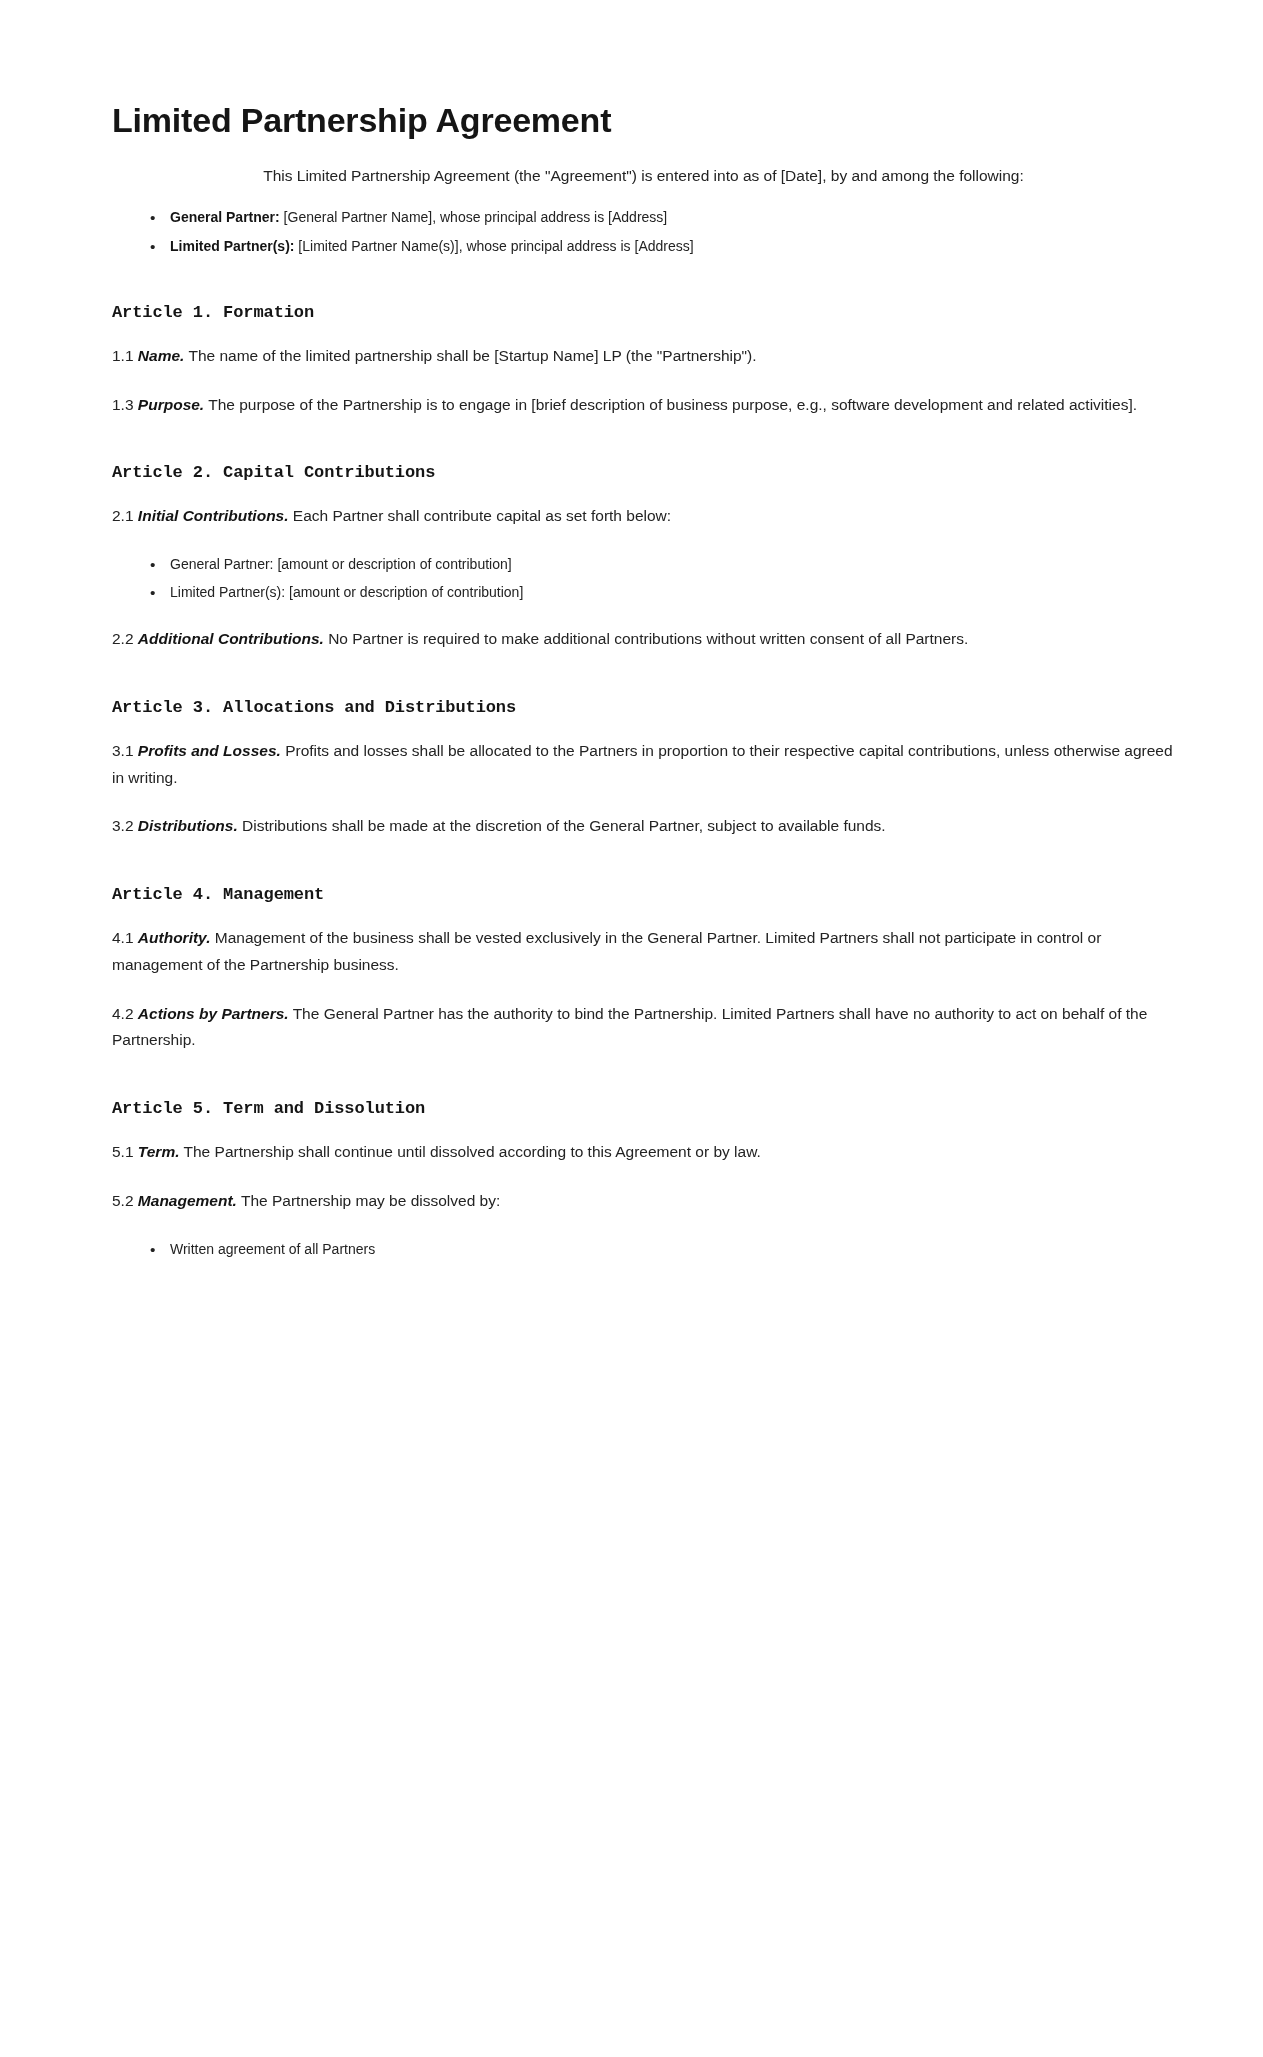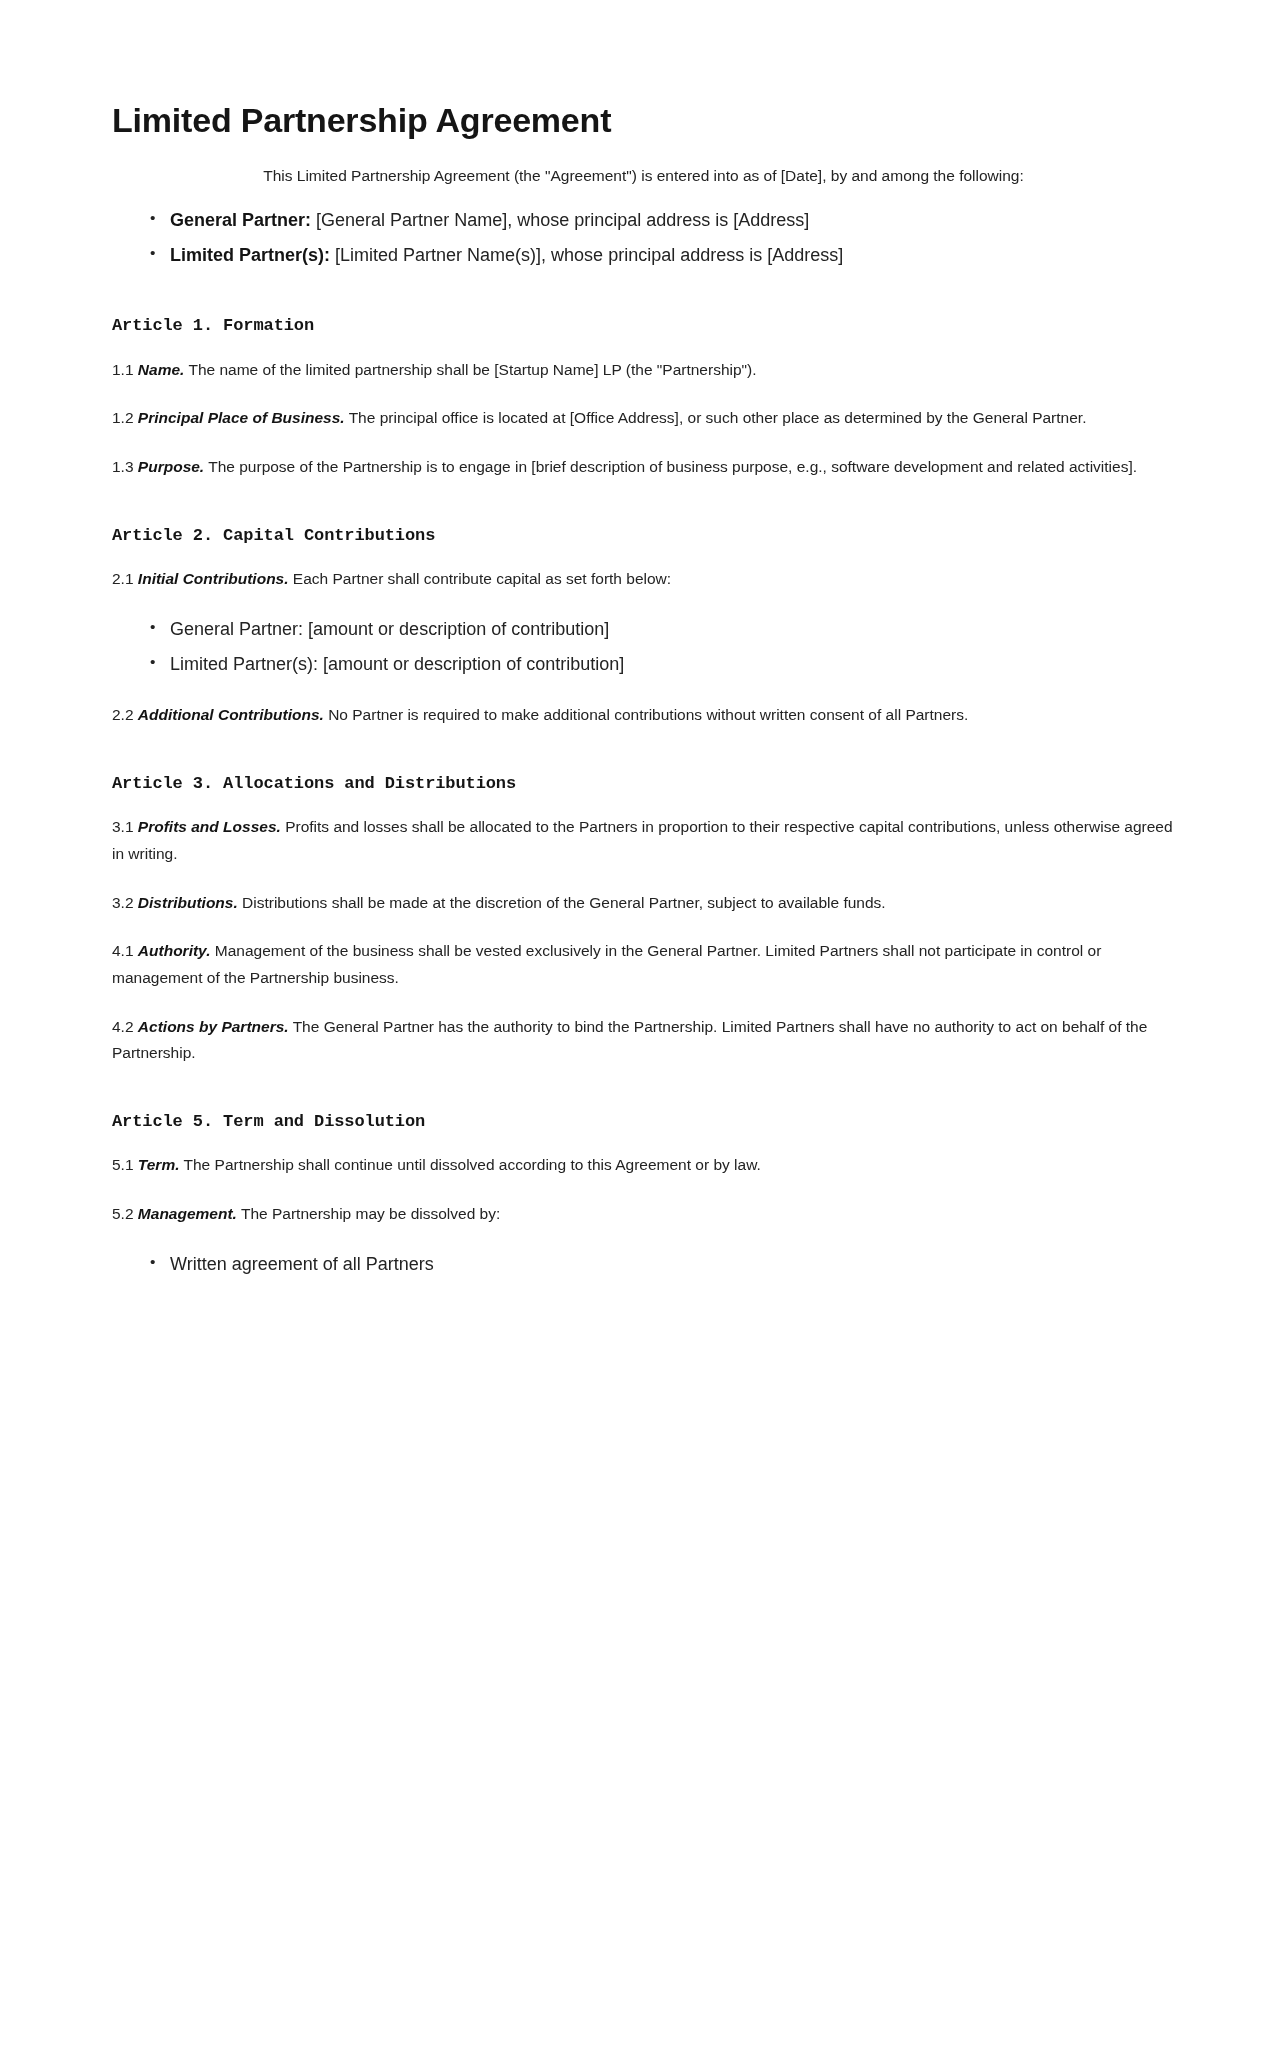--- a/index.html
+++ b/index.html
@@ -62,21 +62,21 @@
     font-weight: bold;
     color: #141414;
   }
 
   ul.bullets {
     margin: 0 0 22px 0;
     padding-left: 58px;
     list-style: none;
   }
   ul.bullets li {
-    font-size: 18px;
+    font-size: 14px;
     line-height: 1.72;
     color: #232323;
     position: relative;
     margin: 0 0 4px 0;
     padding-left: 0;
   }
   ul.bullets li::before {
     content: "\2022";
     position: absolute;
     left: -20px;
@@ -100,35 +100,35 @@
 
     <p class="intro">This Limited Partnership Agreement (the "Agreement") is entered into as of [Date], by and among the following:</p>
 
     <ul class="bullets">
       <li><b>General Partner:</b><span> [General Partner Name], whose principal address is [Address]</span></li>
       <li><b>Limited Partner(s):</b><span> [Limited Partner Name(s)], whose principal address is [Address]</span></li>
     </ul>
 
     <h2 class="article-heading">Article 1. Formation</h2>
     <p class="para"><span class="sec-num">1.1 </span><span class="sec-label">Name.</span><span class="sec-body"> The name of the limited partnership shall be [Startup Name] LP (the "Partnership").</span></p>
-    <p class="para"><span class="sec-num">1.2 </span><span class="sec-label">Principal Place of Business.</span><span class="sec-body"> The principal office is located at [Office Address], or such other place as determined by the General Partner.</span></p>
     <p class="para"><span class="sec-num">1.3 </span><span class="sec-label">Purpose.</span><span class="sec-body"> The purpose of the Partnership is to engage in [brief description of business purpose, e.g., software development and related activities].</span></p>
 
     <h2 class="article-heading">Article 2. Capital Contributions</h2>
     <p class="para"><span class="sec-num">2.1 </span><span class="sec-label">Initial Contributions.</span><span class="sec-body"> Each Partner shall contribute capital as set forth below:</span></p>
     <ul class="bullets">
       <li>General Partner: [amount or description of contribution]</li>
       <li>Limited Partner(s): [amount or description of contribution]</li>
     </ul>
     <p class="para"><span class="sec-num">2.2 </span><span class="sec-label">Additional Contributions.</span><span class="sec-body"> No Partner is required to make additional contributions without written consent of all Partners.</span></p>
 
     <h2 class="article-heading">Article 3. Allocations and Distributions</h2>
     <p class="para"><span class="sec-num">3.1 </span><span class="sec-label">Profits and Losses.</span><span class="sec-body"> Profits and losses shall be allocated to the Partners in proportion to their respective capital contributions, unless otherwise agreed in writing.</span></p>
     <p class="para"><span class="sec-num">3.2 </span><span class="sec-label">Distributions.</span><span class="sec-body"> Distributions shall be made at the discretion of the General Partner, subject to available funds.</span></p>
 
+    <h2 class="article-heading">Article 4. Management</h2>
     <p class="para"><span class="sec-num">4.1 </span><span class="sec-label">Authority.</span><span class="sec-body"> Management of the business shall be vested exclusively in the General Partner. Limited Partners shall not participate in control or management of the Partnership business.</span></p>
     <p class="para"><span class="sec-num">4.2 </span><span class="sec-label">Actions by Partners.</span><span class="sec-body"> The General Partner has the authority to bind the Partnership. Limited Partners shall have no authority to act on behalf of the Partnership.</span></p>
 
     <h2 class="article-heading">Article 5. Term and Dissolution</h2>
     <p class="para"><span class="sec-num">5.1 </span><span class="sec-label">Term.</span><span class="sec-body"> The Partnership shall continue until dissolved according to this Agreement or by law.</span></p>
     <p class="para"><span class="sec-num">5.2 </span><span class="sec-label">Management.</span><span class="sec-body"> The Partnership may be dissolved by:</span></p>
     <ul class="bullets">
       <li>Written agreement of all Partners</li>
     </ul>
 

